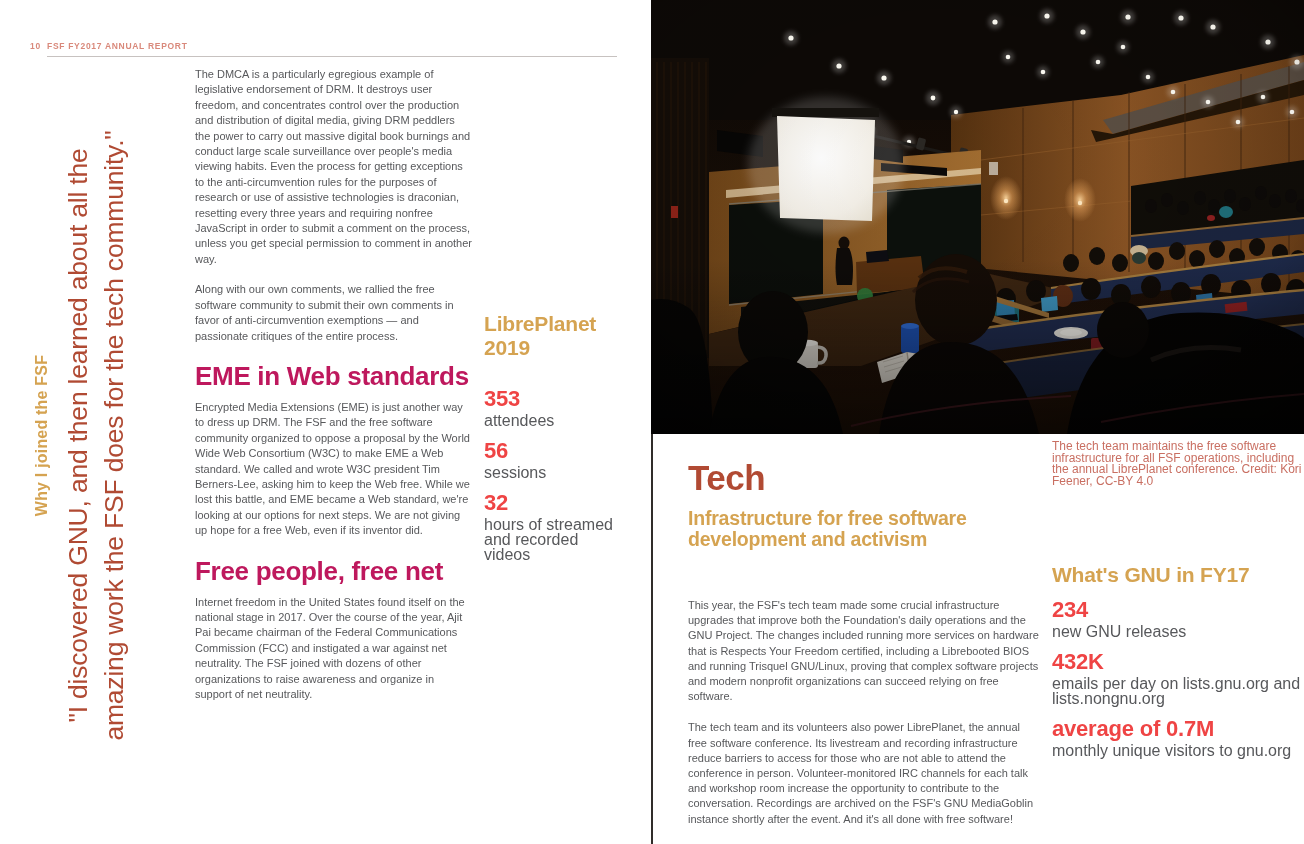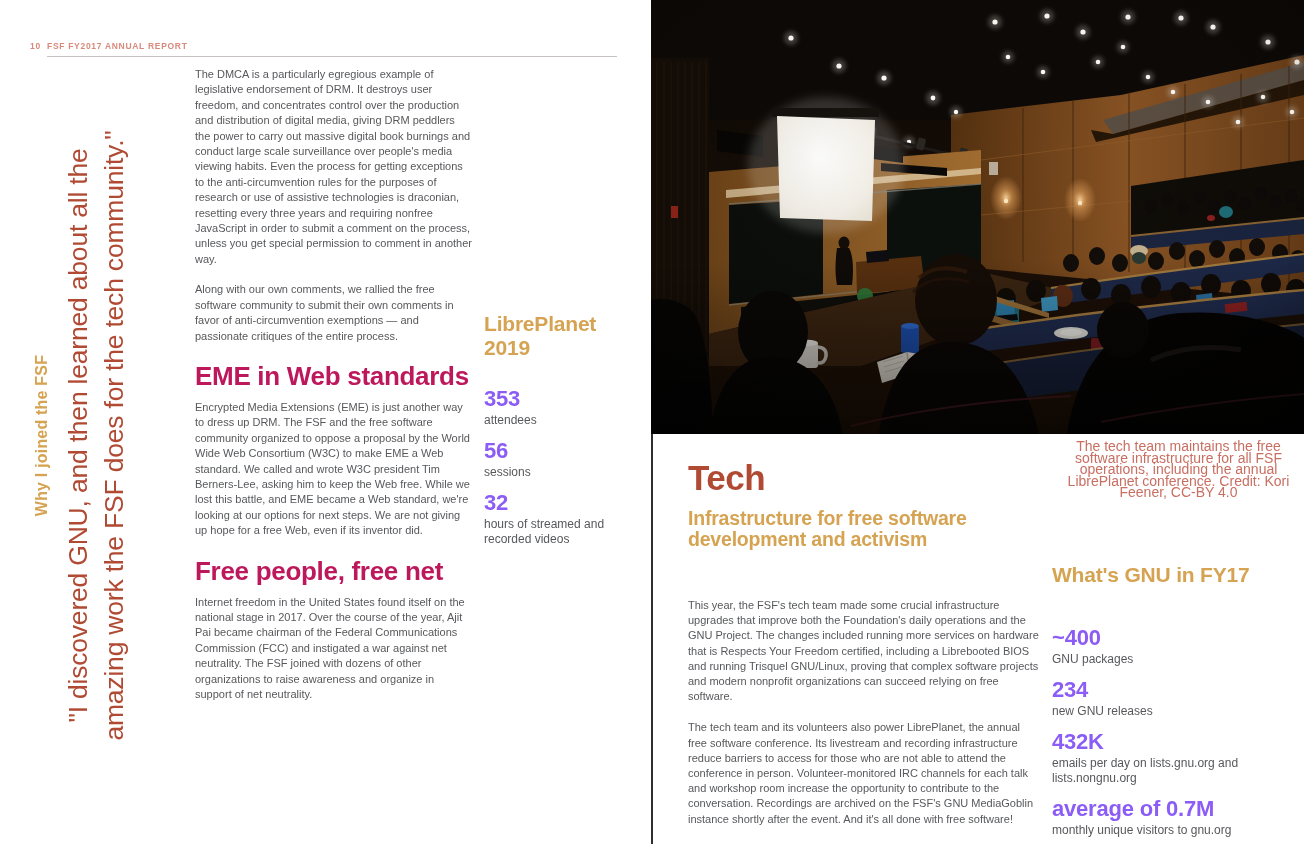--- a/index.html
+++ b/index.html
@@ -30,30 +30,30 @@
   .main-col p{margin:0 0 15px 0;}
   .main-col h2{
     font-size:26px;line-height:28px;font-weight:bold;color:#be185d;
     margin:18px 0 10px 0;letter-spacing:-.3px;
   }
 
   
   .panel-title{font-size:21px;line-height:24px;font-weight:bold;color:#d5a351;letter-spacing:-.2px;}
   .stat{margin-top:10px;}
   .stat.first{margin-top:26px;}
-  .stat-value{font-size:22px;line-height:25px;font-weight:bold;color:#8b5cf6;letter-spacing:-.2px;}
-  .stat-label{font-size:12px;line-height:15px;color:#57585b;margin-top:2px;}
+  .stat-value{font-size:22px;line-height:25px;font-weight:bold;color:#ef4444;letter-spacing:-.2px;}
+  .stat-label{font-size:16px;line-height:15px;color:#57585b;margin-top:2px;}
   .lp-stats{left:484px;top:312px;width:132px;}
   .rp-stats{left:1052px;top:563px;width:250px;}
   .rp-stats .stat.first{margin-top:38px;}
 
   
   .gutter{left:651px;top:0;width:2px;height:844px;background:#302d2a;}
   .photo{left:651px;top:0;width:653px;height:434px;z-index:2;}
-  .caption{left:1052px;top:441px;width:253px;font-size:14px;line-height:11.5px;color:#c96f62;text-align:center;}
+  .caption{left:1052px;top:441px;width:253px;font-size:12px;line-height:11.5px;color:#c96f62;}
   .tech-title{left:688px;top:459px;font-size:35px;line-height:38px;font-weight:bold;color:#b14a33;letter-spacing:-.5px;text-align:right;}
   .tech-sub{left:688px;top:508px;width:325px;font-size:19.5px;line-height:21px;font-weight:bold;color:#d5a351;letter-spacing:-.2px;}
   .tech-body{left:688px;top:575px;width:353px;color:#57585b;font-size:11px;line-height:15.2px;margin-top:23px;}
   .tech-body p{margin:0 0 16px 0;}
 </style>
 </head>
 <body>
 
 <div class="abs hdr hdr-num">10</div>
 <div class="abs hdr hdr-title">FSF FY2017 ANNUAL REPORT</div>
@@ -403,24 +403,20 @@
 <div class="abs tech-title">Tech</div>
 <div class="abs tech-sub">Infrastructure for free software development and activism</div>
 
 <div class="abs tech-body">
   <p>This year, the FSF's tech team made some crucial infrastructure upgrades that improve both the Foundation's daily operations and the GNU Project. The changes included running more services on hardware that is Respects Your Freedom certified, including a Librebooted BIOS and running Trisquel GNU/Linux, proving that complex software projects and modern nonprofit organizations can succeed relying on free software.</p>
   <p>The tech team and its volunteers also power LibrePlanet, the annual free software conference. Its livestream and recording infrastructure reduce barriers to access for those who are not able to attend the conference in person. Volunteer-monitored IRC channels for each talk and workshop room increase the opportunity to contribute to the conversation. Recordings are archived on the FSF's GNU MediaGoblin instance shortly after the event. And it's all done with free software!</p>
 </div>
 
 <div class="abs rp-stats">
   <div class="panel-title">What's GNU in FY17</div>
-  <div class="stat first">
-    <div class="stat-value">~400</div>
-    <div class="stat-label">GNU packages</div>
-  </div>
   <div class="stat">
     <div class="stat-value">234</div>
     <div class="stat-label">new GNU releases</div>
   </div>
   <div class="stat">
     <div class="stat-value">432K</div>
     <div class="stat-label">emails per day on lists.gnu.org and lists.nongnu.org</div>
   </div>
   <div class="stat">
     <div class="stat-value">average of 0.7M</div>

